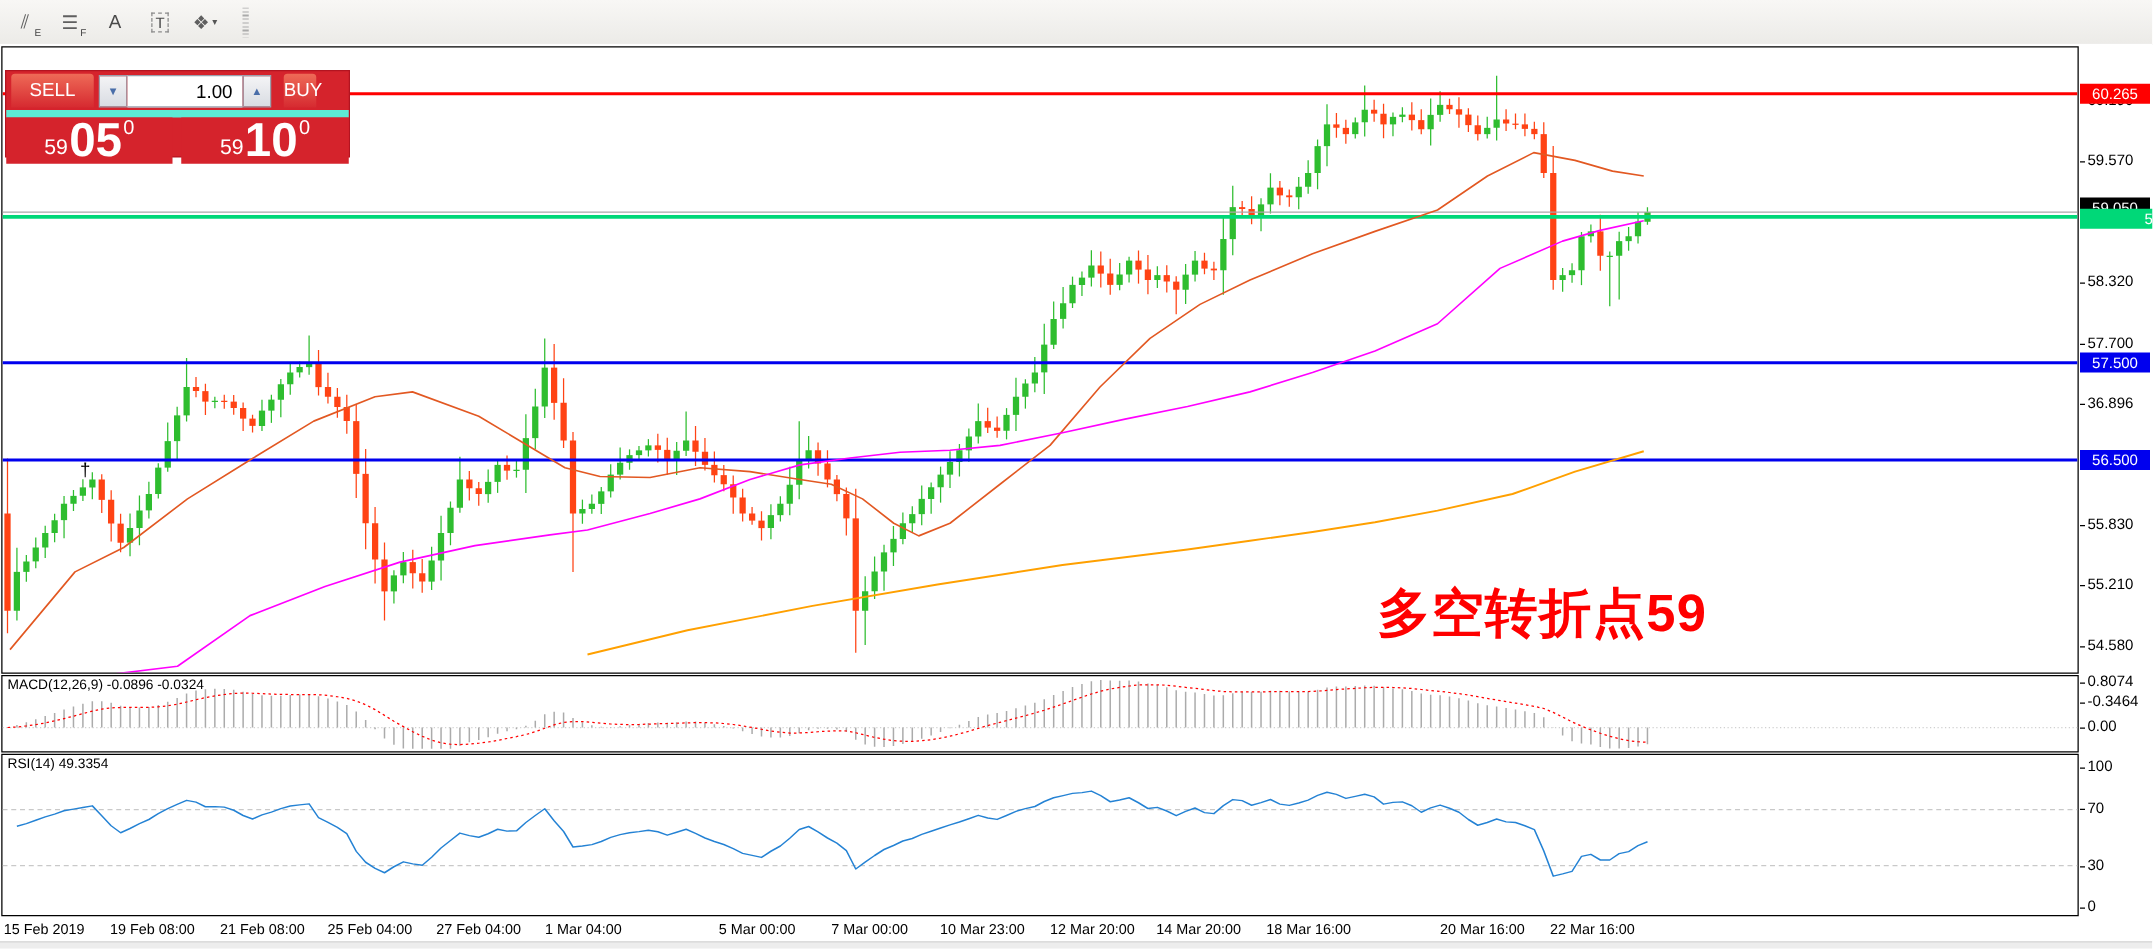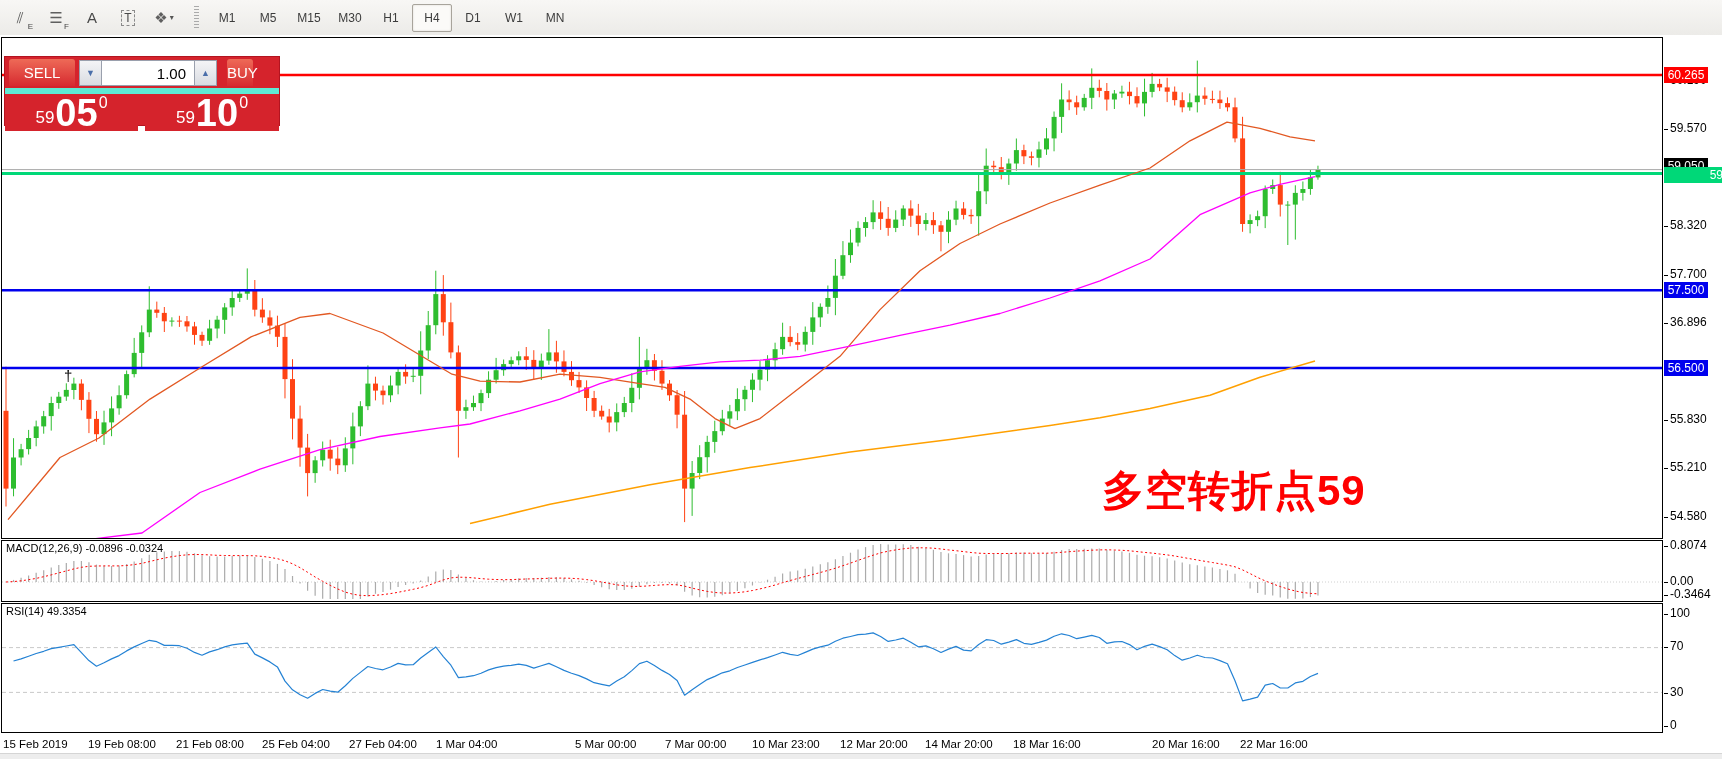--- a/index.html
+++ b/index.html
@@ -28,21 +28,21 @@
   .panel{position:absolute;left:1px;background:#fff;border:1px solid #000;box-sizing:border-box;}
   #main-panel {top:2px;  width:1662px;height:502px;}
   #macd-panel {top:505px;width:1662px;height:62px;}
   #rsi-panel  {top:568px;width:1662px;height:130px;}
   .panel svg{position:absolute;left:0;top:0;}
   .ind-header{position:absolute;left:4px;top:1px;font-size:11px;color:#000;z-index:5;white-space:nowrap;}
   
   #price-axis{position:absolute;left:1664px;top:0;width:58px;height:759px;}
   .ax-tick{position:absolute;left:6px;font-size:12px;color:#000;white-space:nowrap;}
   .ax-tick::before{content:"";position:absolute;left:-6px;top:8px;width:4px;height:1px;background:#000;}
-  .ax-box{position:absolute;left:0;width:44px;height:16px;line-height:16px;font-size:12px;color:#fff;
+  .ax-box{position:absolute;left:0;width:56px;height:16px;line-height:16px;font-size:12px;color:#fff;
           text-align:center;white-space:nowrap;z-index:3;}
   
   #time-axis{position:absolute;left:0;top:738px;width:1522px;height:16px;}
   .t-label{position:absolute;top:0;font-size:11.5px;color:#000;white-space:nowrap;}
   #bottom-strip{position:absolute;left:0;top:753px;width:1722px;height:6px;background:#ededed;border-top:1px solid #d5d5d5;}
   
   #trade-panel{position:absolute;left:5px;top:22px;width:274px;height:68px;background:#d5232c;
                box-shadow:0 0 0 1px #b31420;}
   #tp-row1{position:absolute;left:0;top:0;width:274px;height:31px;}
   .tp-btn{position:absolute;top:2px;height:27px;line-height:27px;text-align:center;color:#fff;font-size:15px;
@@ -88,31 +88,20 @@
         </div>
         <div class="tool-btn">
           <span class="t-dashedT">T</span>
         </div>
         <div class="tool-btn">
           <span>❖</span>
           <span class="tool-caret">▾</span>
         </div>
       </div>
     <div id="tf-grip"></div>
-    <div id="tf-group" style="display: flex;">
-        <div class="tf-btn">M1</div>
-        <div class="tf-btn">M5</div>
-        <div class="tf-btn">M15</div>
-        <div class="tf-btn">M30</div>
-        <div class="tf-btn">H1</div>
-        <div class="tf-btn active">H4</div>
-        <div class="tf-btn">D1</div>
-        <div class="tf-btn">W1</div>
-        <div class="tf-btn">MN</div>
-      </div>
   </div>
 
   <div id="chart-win">
     <div id="quote-line">
       <span class="tri">▲</span><span>USOil-,H4</span>&nbsp;&nbsp;<span>58.920 59.100 58.920 59.050</span>
     </div>
 
     <div id="main-panel" class="panel">
         <svg width="1660" height="500" viewBox="0 0 1660 500">
           <g>
@@ -704,21 +693,21 @@
       <div class="ax-tick" style="top: 169px;">58.950</div>
       <div class="ax-tick" style="top: 218px;">58.320</div>
       <div class="ax-tick" style="top: 267px;">57.700</div>
       <div class="ax-tick" style="top: 315px;">36.896</div>
       <div class="ax-tick" style="top: 363px;">56.460</div>
       <div class="ax-tick" style="top: 412px;">55.830</div>
       <div class="ax-tick" style="top: 460px;">55.210</div>
       <div class="ax-tick" style="top: 509px;">54.580</div>
       <div class="ax-tick" style="top: 538px;">0.8074</div>
       <div class="ax-tick" style="top: 574px;">0.00</div>
-      <div class="ax-tick" style="top: 587px;">-0.3464</div>
+      <div class="ax-tick" style="top: 554px;">-0.3464</div>
       <div class="ax-tick" style="top: 606px;">100</div>
       <div class="ax-tick" style="top: 639px;">70</div>
       <div class="ax-tick" style="top: 685px;">30</div>
       <div class="ax-tick" style="top: 718px;">0</div>
       <div class="ax-box" style="top: 67px; background: rgb(255, 0, 0);">60.265</div>
       <div class="ax-box" style="top: 158px; background: rgb(0, 0, 0);">59.050</div>
       <div class="ax-box" style="top: 167px; background: rgb(0, 216, 120); padding-left: 42px;">59.000</div>
       <div class="ax-box" style="top: 282px; background: rgb(0, 0, 238);">57.500</div>
       <div class="ax-box" style="top: 360px; background: rgb(0, 0, 238);">56.500</div>
     </div>

